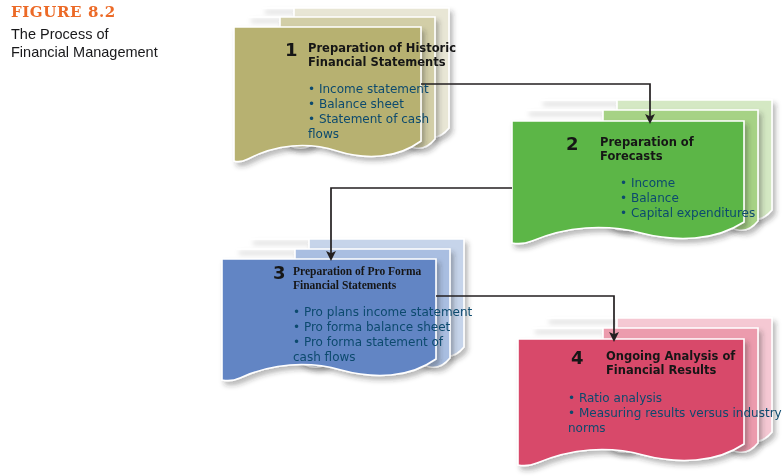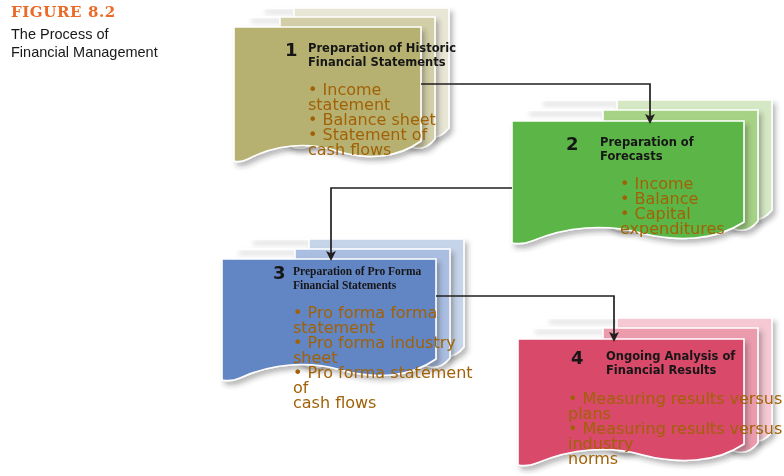--- a/index.html
+++ b/index.html
@@ -51,22 +51,22 @@
     font-weight:bold;
     font-size:11.5px;
     color:#161616;
     line-height:13.5px;
     text-align:left;
     white-space:pre-line;
   }
   .bullets{
     position:absolute;
     font-family:"DejaVu Sans", sans-serif;
-    font-size:16px;
-    color:#a16207;
+    font-size:12px;
+    color:#0c4a6e;
     line-height:15px;
   }
   .bullets div{white-space:pre-line;}
   .bullets .b:before{content:"\2022\00a0";}
 </style>
 </head>
 <body>
 
 <div id="stage">
 
@@ -141,31 +141,31 @@
       <div class="b">Balance</div>
       <div class="b">Capital expenditures</div>
     </div>
   </div>
 
   <div class="card-text">
     <div class="num" style="left:229px;top:264px;">3</div>
     <div class="head" style="left:249px;top:265px;width:178px;font-family:Liberation Serif, serif;">Preparation of Pro Forma
 Financial Statements</div>
     <div class="bullets" style="left:249px;top:305px;width:186px;">
-      <div class="b">Pro forma forma statement</div>
-      <div class="b">Pro forma industry sheet</div>
+      <div class="b">Pro plans income statement</div>
+      <div class="b">Pro forma balance sheet</div>
       <div class="b">Pro forma statement of
  cash flows</div>
     </div>
   </div>
 
   <div class="card-text">
     <div class="num" style="left:527px;top:349px;">4</div>
     <div class="head" style="left:562px;top:350px;width:168px;">Ongoing Analysis of
 Financial Results</div>
     <div class="bullets" style="left:524px;top:391px;width:216px;">
-      <div class="b">Measuring results versus plans</div>
+      <div class="b">Ratio analysis</div>
       <div class="b">Measuring results versus industry
  norms</div>
     </div>
   </div>
 
 </div>
 
 </body></html>

